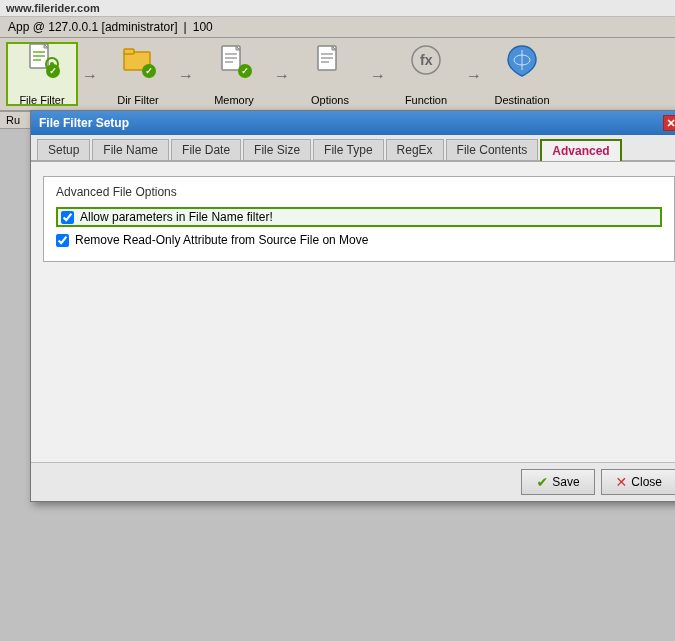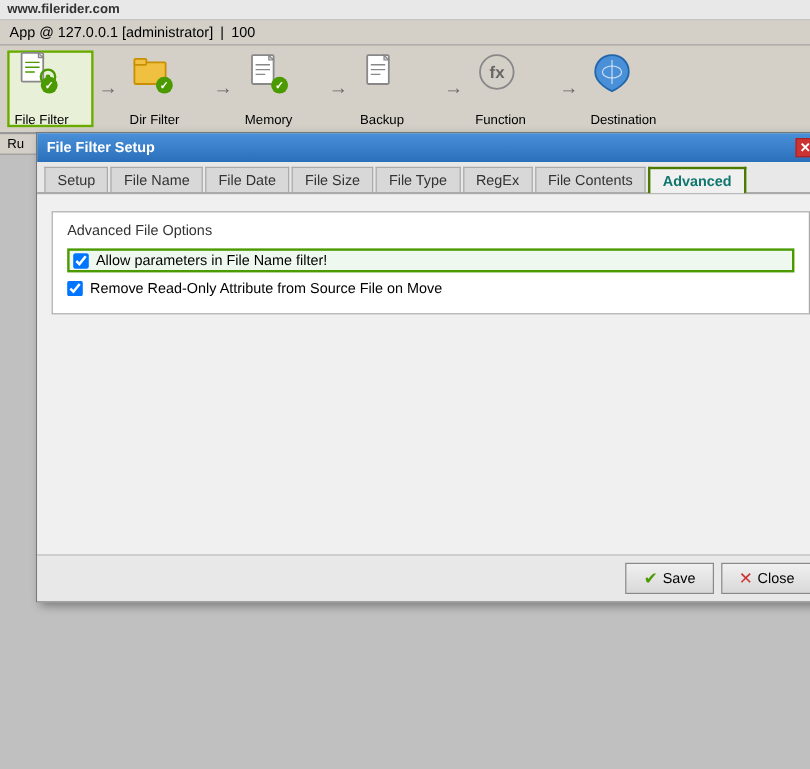--- a/index.html
+++ b/index.html
@@ -40,21 +40,21 @@
       border-bottom: 2px solid #999;
       padding: 4px 6px;
       display: flex;
       align-items: center;
       gap: 2px;
     }
 
     .toolbar-btn {
       display: flex;
       flex-direction: column;
-      align-items: flex-start;
+      align-items: center;
       justify-content: center;
       width: 72px;
       height: 64px;
       border: 2px solid transparent;
       background: #d4d0c8;
       cursor: pointer;
       padding: 4px;
       gap: 16px;
     }
 
@@ -143,21 +143,21 @@
       cursor: pointer;
       font-size: 12px;
       color: #333;
     }
 
     .tab.active {
       background: #f0f0f0;
       border: 2px solid #4a7a00;
       border-bottom: none;
       font-weight: bold;
-      color: #0f766e;
+      color: #be185d;
       margin-bottom: -1px;
     }
 
     
     .dialog-content {
       padding: 10px 12px;
       background: #f0f0f0;
       min-height: 300px;
     }
 
@@ -314,21 +314,21 @@
   <div class="toolbar-btn">
     <div class="icon-area">
       <svg class="toolbar-icon" viewBox="0 0 36 36">
         <rect x="6" y="4" width="18" height="24" rx="1" fill="white" stroke="#888" stroke-width="1.5"></rect>
         <polygon points="20,4 24,8 20,8" fill="#ccc" stroke="#888" stroke-width="1"></polygon>
         <line x1="9" y1="12" x2="21" y2="12" stroke="#888" stroke-width="1.2"></line>
         <line x1="9" y1="16" x2="21" y2="16" stroke="#888" stroke-width="1.2"></line>
         <line x1="9" y1="20" x2="17" y2="20" stroke="#888" stroke-width="1.2"></line>
       </svg>
     </div>
-    <span class="btn-label">Backup</span>
+    <span class="btn-label">Options</span>
   </div>
 
   <span class="toolbar-arrow">→</span>
 
   <div class="toolbar-btn">
     <div class="icon-area">
       <svg class="toolbar-icon" viewBox="0 0 36 36">
         <circle cx="18" cy="18" r="14" fill="none" stroke="#888" stroke-width="1.5"></circle>
         <text x="12" y="23" font-size="14" fill="#666" font-weight="bold">fx</text>
       </svg>

